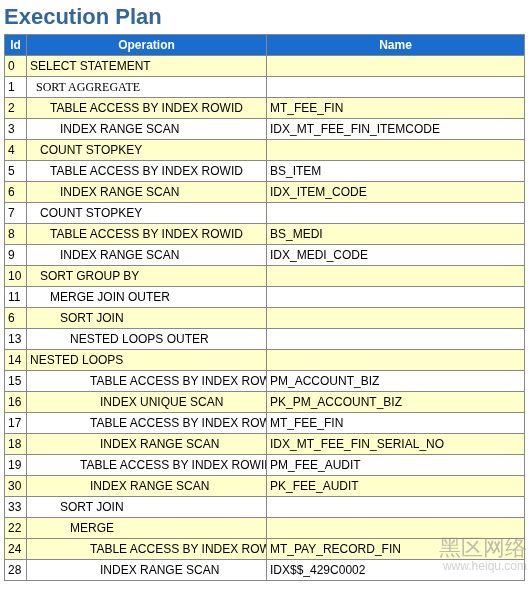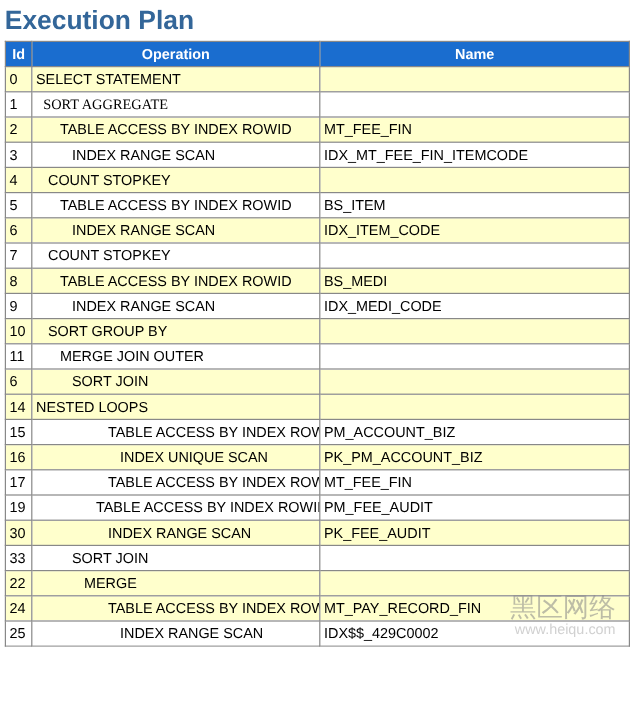--- a/index.html
+++ b/index.html
@@ -171,21 +171,21 @@
   col.c-name { width: 258px; }
 
   tr.alt td { background:#ffffcc; }
   tr.nrm td { background:#ffffff; }
   td.idcell { text-align:left; padding-left:3px;}
   td.opcell { }
   td.namecell { }
 
   .watermark {
     position: absolute;
-    right: 18px;
+    right: 4px;
     bottom: 8px;
     text-align: right;
     color: #888;
     font-size: 22px;
     font-family: "Microsoft YaHei", Arial, sans-serif;
     opacity: 0.55;
     pointer-events: none;
     line-height: 1.1;
   }
   .watermark .sub {
@@ -271,40 +271,50 @@
       <tr class="nrm">
         <td class="idcell">11</td>
         <td class="opcell" style="padding-left: 23px; margin-left: 12px;">MERGE JOIN OUTER</td>
         <td class="namecell"></td>
       </tr>
       <tr class="alt">
         <td class="idcell">6</td>
         <td class="opcell" style="padding-left: 33px;">SORT JOIN</td>
         <td class="namecell"></td>
       </tr>
+      <tr class="nrm">
+        <td class="idcell">13</td>
+        <td class="opcell" style="padding-left: 43px;">NESTED LOOPS OUTER</td>
+        <td class="namecell"></td>
+      </tr>
       <tr class="alt">
         <td class="idcell">14</td>
         <td class="opcell" style="">NESTED LOOPS</td>
         <td class="namecell"></td>
       </tr>
       <tr class="nrm">
         <td class="idcell">15</td>
         <td class="opcell" style="padding-left: 63px;">TABLE ACCESS BY INDEX ROWID</td>
         <td class="namecell">PM_ACCOUNT_BIZ</td>
       </tr>
       <tr class="alt">
         <td class="idcell">16</td>
         <td class="opcell" style="padding-left: 73px;">INDEX UNIQUE SCAN</td>
         <td class="namecell">PK_PM_ACCOUNT_BIZ</td>
       </tr>
       <tr class="nrm">
         <td class="idcell">17</td>
         <td class="opcell" style="padding-left: 63px;">TABLE ACCESS BY INDEX ROWID</td>
         <td class="namecell">MT_FEE_FIN</td>
       </tr>
+      <tr class="alt">
+        <td class="idcell">18</td>
+        <td class="opcell" style="padding-left: 73px;">INDEX RANGE SCAN</td>
+        <td class="namecell">IDX_MT_FEE_FIN_SERIAL_NO</td>
+      </tr>
       <tr class="nrm">
         <td class="idcell">19</td>
         <td class="opcell" style="padding-left: 53px;">TABLE ACCESS BY INDEX ROWID</td>
         <td class="namecell">PM_FEE_AUDIT</td>
       </tr>
       <tr class="alt">
         <td class="idcell">30</td>
         <td class="opcell" style="padding-left: 63px;">INDEX RANGE SCAN</td>
         <td class="namecell">PK_FEE_AUDIT</td>
       </tr>
@@ -317,21 +327,21 @@
         <td class="idcell">22</td>
         <td class="opcell" style="padding-left: 43px;">MERGE</td>
         <td class="namecell"></td>
       </tr>
       <tr class="alt">
         <td class="idcell">24</td>
         <td class="opcell" style="padding-left: 63px;">TABLE ACCESS BY INDEX ROWID</td>
         <td class="namecell">MT_PAY_RECORD_FIN</td>
       </tr>
       <tr class="nrm">
-        <td class="idcell">25</td>
+        <td class="idcell">28</td>
         <td class="opcell" style="padding-left: 73px;">INDEX RANGE SCAN</td>
         <td class="namecell">IDX$$_429C0002</td>
       </tr>
     </tbody>
 </table>
 
 <div class="watermark">
   <span>黑区网络</span>
   <span class="sub">www.heiqu.com</span>
 </div>

